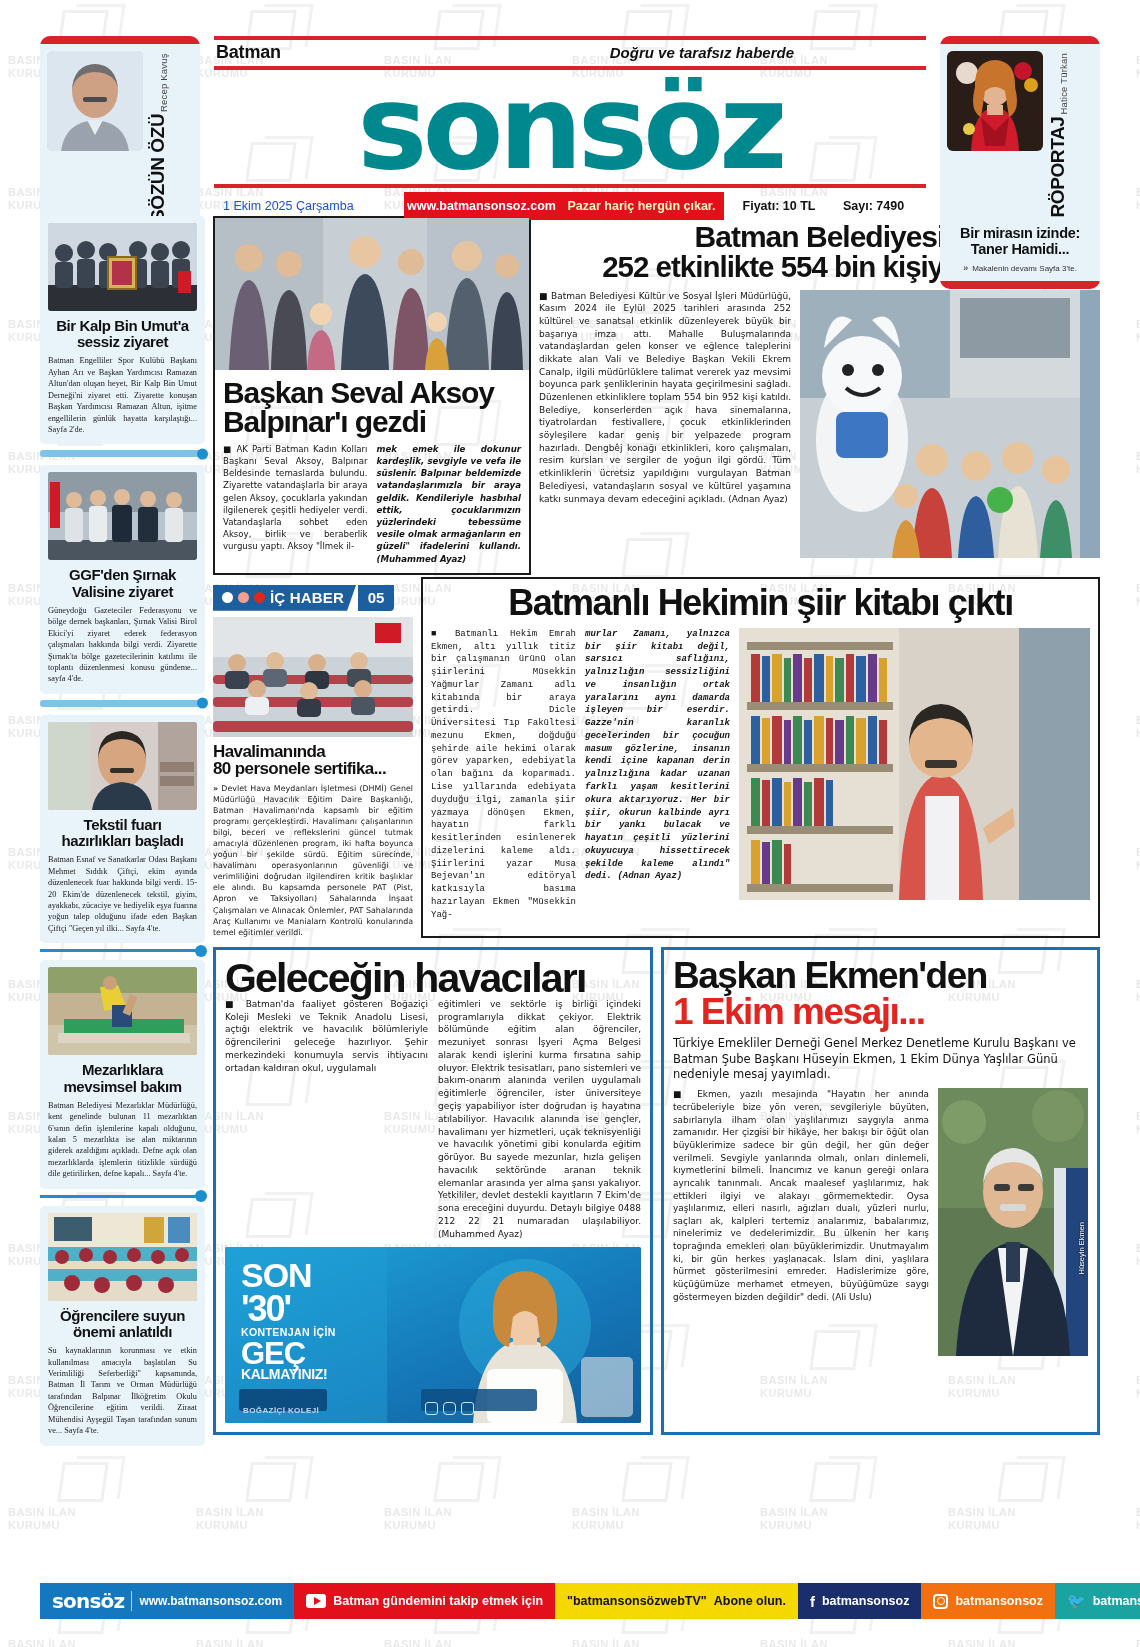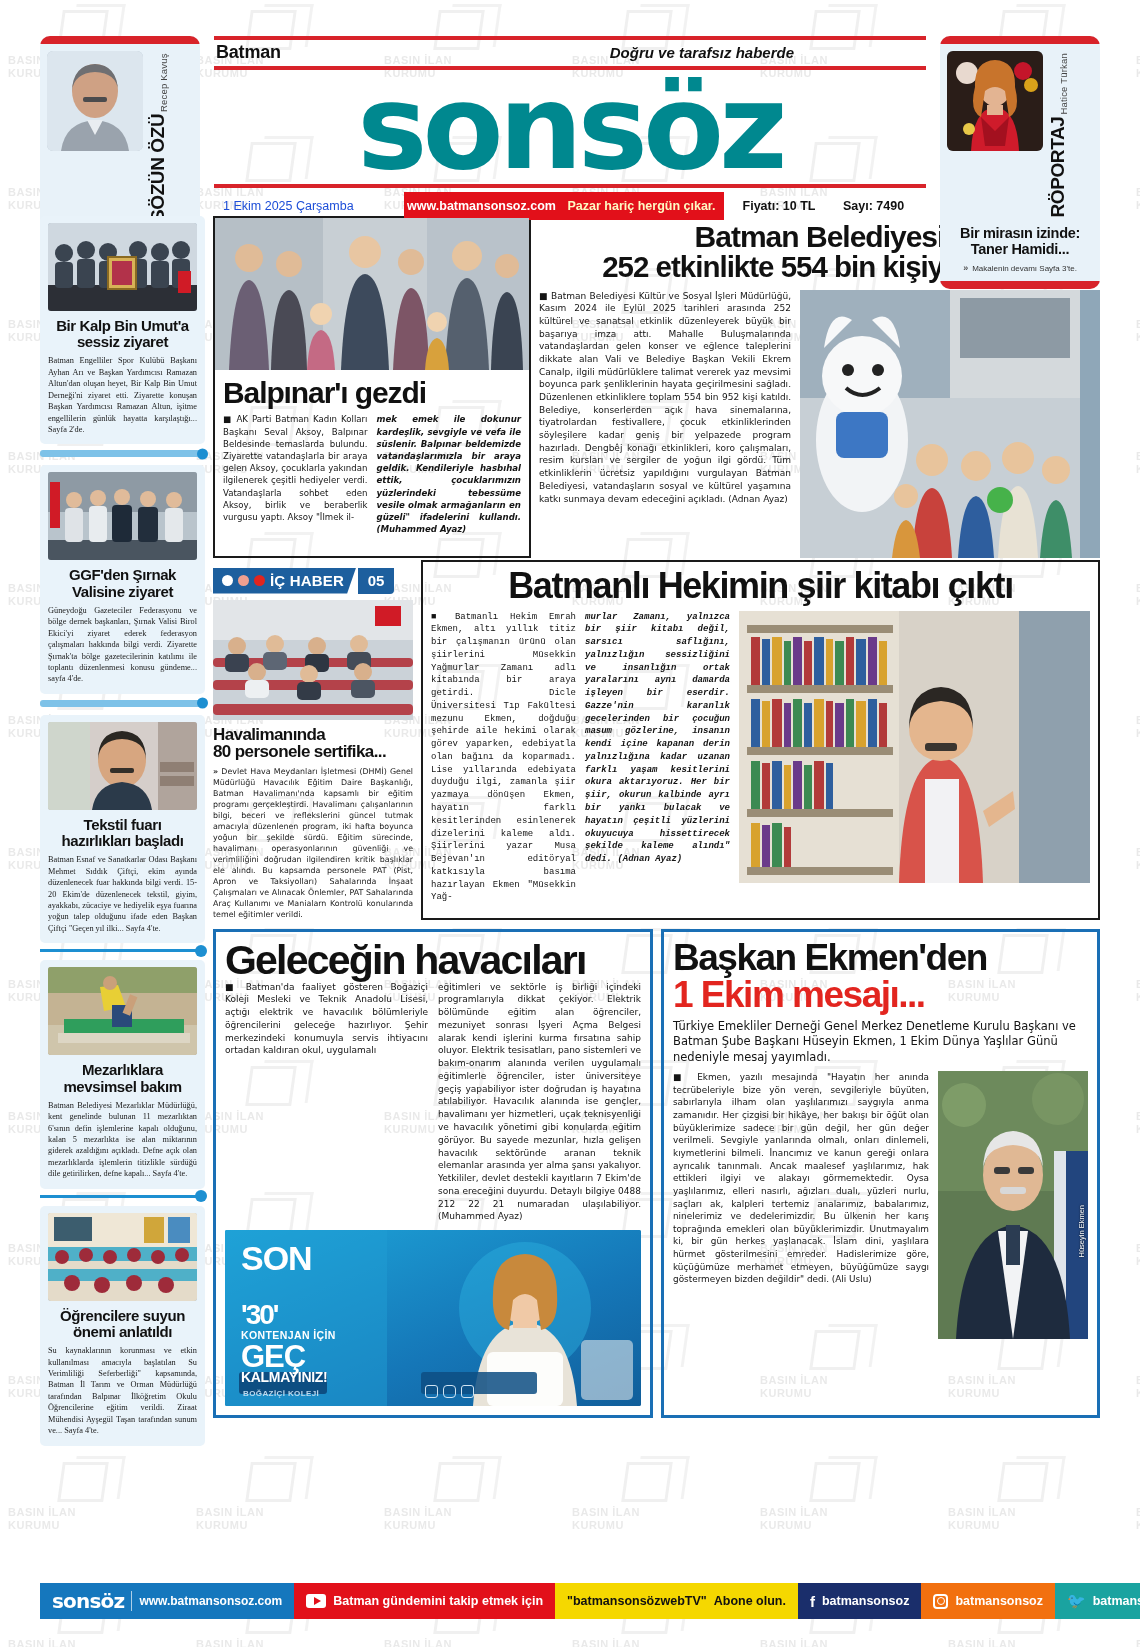--- a/index.html
+++ b/index.html
@@ -882,20 +882,21 @@
               </g>
               <g>
                 <circle cx="106" cy="96" r="11" fill="#f0d3b0"></circle>
                   <path d="M92 152 Q94 114 106 112 Q118 114 120 152Z" fill="#c46a84"></path>
                 <circle cx="222" cy="104" r="10" fill="#f0d3b0"></circle>
                   <path d="M210 152 Q212 122 222 120 Q232 122 234 152Z" fill="#d8a13c"></path>
               </g>
             </svg>
           </div>
           <div class="aksoy-head">
+            <div>Başkan Seval Aksoy</div>
             <div>Balpınar'ı gezdi</div>
           </div>
           <div class="aksoy-cols">
             <div class="c">■ AK Parti Batman Kadın Kolları Başkanı Seval Aksoy, Balpınar Beldesinde temaslarda bulundu. Ziyarette vatandaşlarla bir araya gelen Aksoy, çocuklarla yakından ilgilenerek çeşitli hediyeler verdi. Vatandaşlarla sohbet eden Aksoy, birlik ve beraberlik vurgusu yaptı. Aksoy "İlmek il-</div>
             <div class="c italic">mek emek ile dokunur kardeşlik, sevgiyle ve vefa ile süslenir. Balpınar beldemizde vatandaşlarımızla bir araya geldik. Kendileriyle hasbıhal ettik, çocuklarımızın yüzlerindeki tebessüme vesile olmak armağanların en güzeli" ifadelerini kullandı. (Muhammed Ayaz)</div>
           </div>
         </div>
 
         <div class="block-bel">
           <div class="bel-head">
@@ -1086,21 +1087,21 @@
               <circle cx="300" cy="64" r="30" fill="#f0c9a6"></circle>
               <path d="M268 64 Q268 26 300 24 Q332 26 332 64 Q334 96 316 100 L312 70 Q300 58 288 70 L284 100 Q266 96 268 64Z" fill="#c8893c"></path>
               <rect x="288" y="84" width="24" height="14" fill="#f0c9a6"></rect>
               <rect x="262" y="122" width="76" height="54" rx="6" fill="#ffffff" opacity="0.9"></rect>
               <rect x="356" y="110" width="52" height="60" rx="5" fill="#e0e6ea" opacity="0.6"></rect>
               <rect x="14" y="142" width="88" height="22" rx="3" fill="#0d4e82"></rect>
               <rect x="196" y="142" width="116" height="22" rx="3" fill="#0d4e82" opacity="0.85"></rect>
             </svg>
             <div style="position:absolute;left:16px;top:12px;color:#fff;font-weight:800;line-height:0.95;">
               <div style="font-size:34px;letter-spacing:-1px;">SON</div>
-              <div style="font-size:28px;letter-spacing:-2px;color:#ffffff;margin-top:28px;">'30'</div>
+              <div style="font-size:36px;letter-spacing:-2px;color:#ffffff;">'30'</div>
               <div style="font-size:10.5px;font-weight:700;letter-spacing:0.4px;margin-top:2px;">KONTENJAN İÇİN</div>
               <div style="font-size:31px;letter-spacing:-1px;margin-top:1px;">GEÇ</div>
               <div style="font-size:14px;font-weight:800;letter-spacing:-0.3px;">KALMAYINIZ!</div>
             </div>
             <div style="position:absolute;left:18px;bottom:8px;color:#bcd9ee;font-size:8px;font-weight:700;letter-spacing:0.4px;">BOĞAZİÇİ KOLEJİ</div>
             <div style="position:absolute;left:200px;bottom:8px;display:flex;gap:5px;">
               <span style="width:13px;height:13px;border:1.5px solid #cfe3f2;border-radius:3px;display:inline-block;"></span>
               <span style="width:13px;height:13px;border:1.5px solid #cfe3f2;border-radius:4px;display:inline-block;"></span>
               <span style="width:13px;height:13px;border:1.5px solid #cfe3f2;border-radius:3px;display:inline-block;"></span>
             </div>

